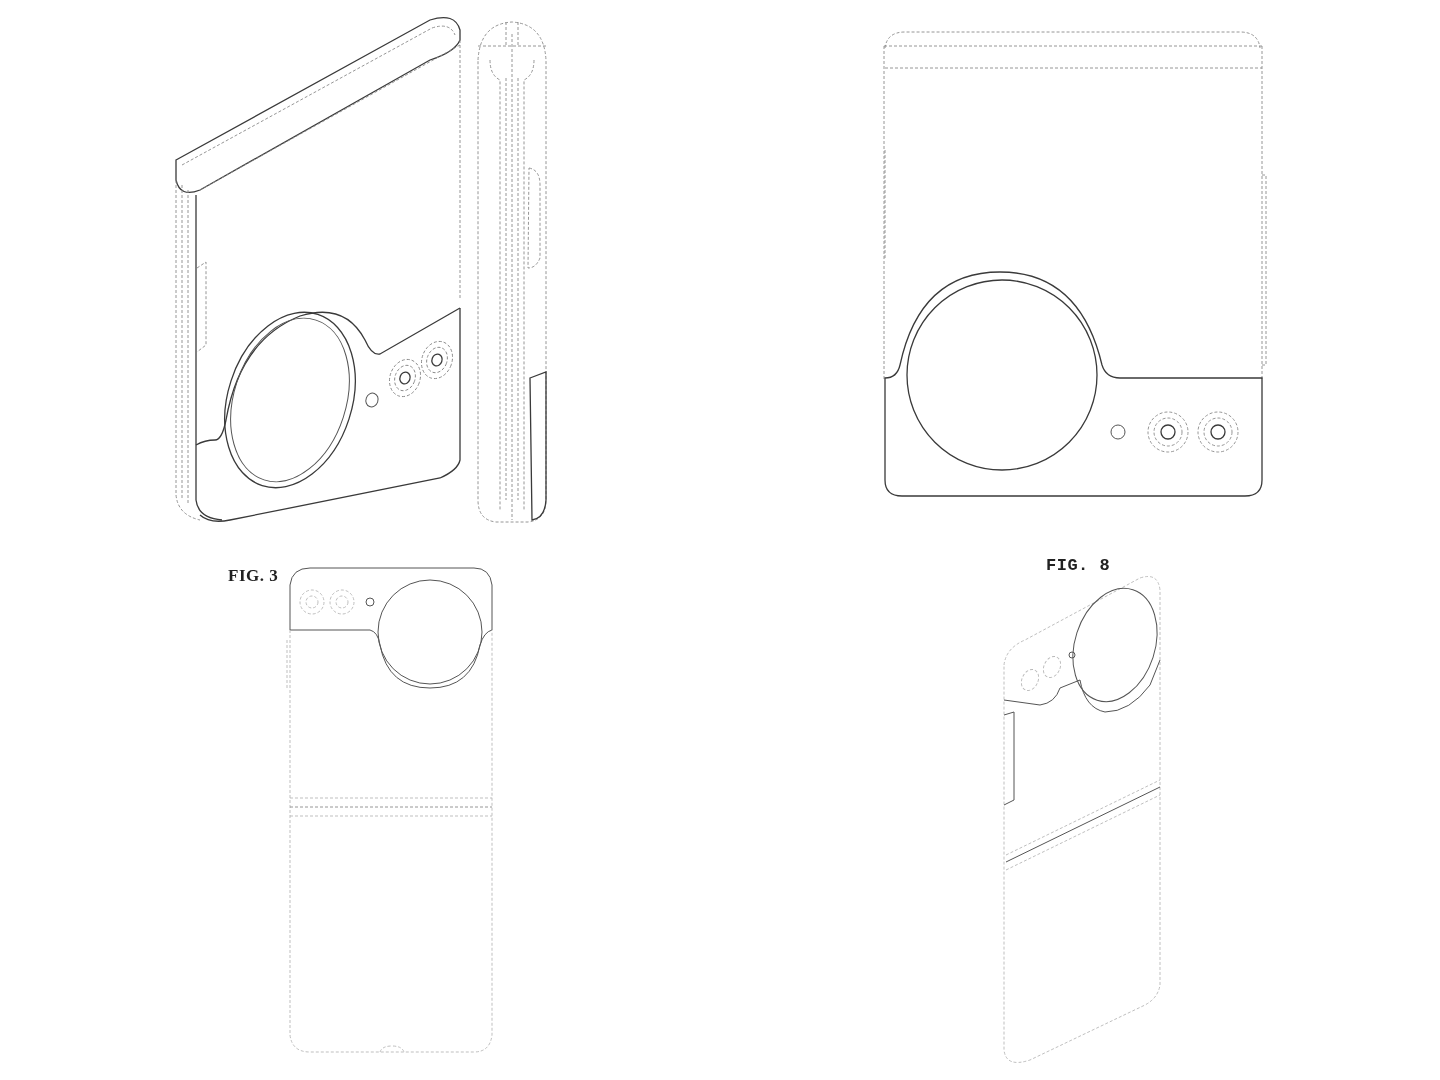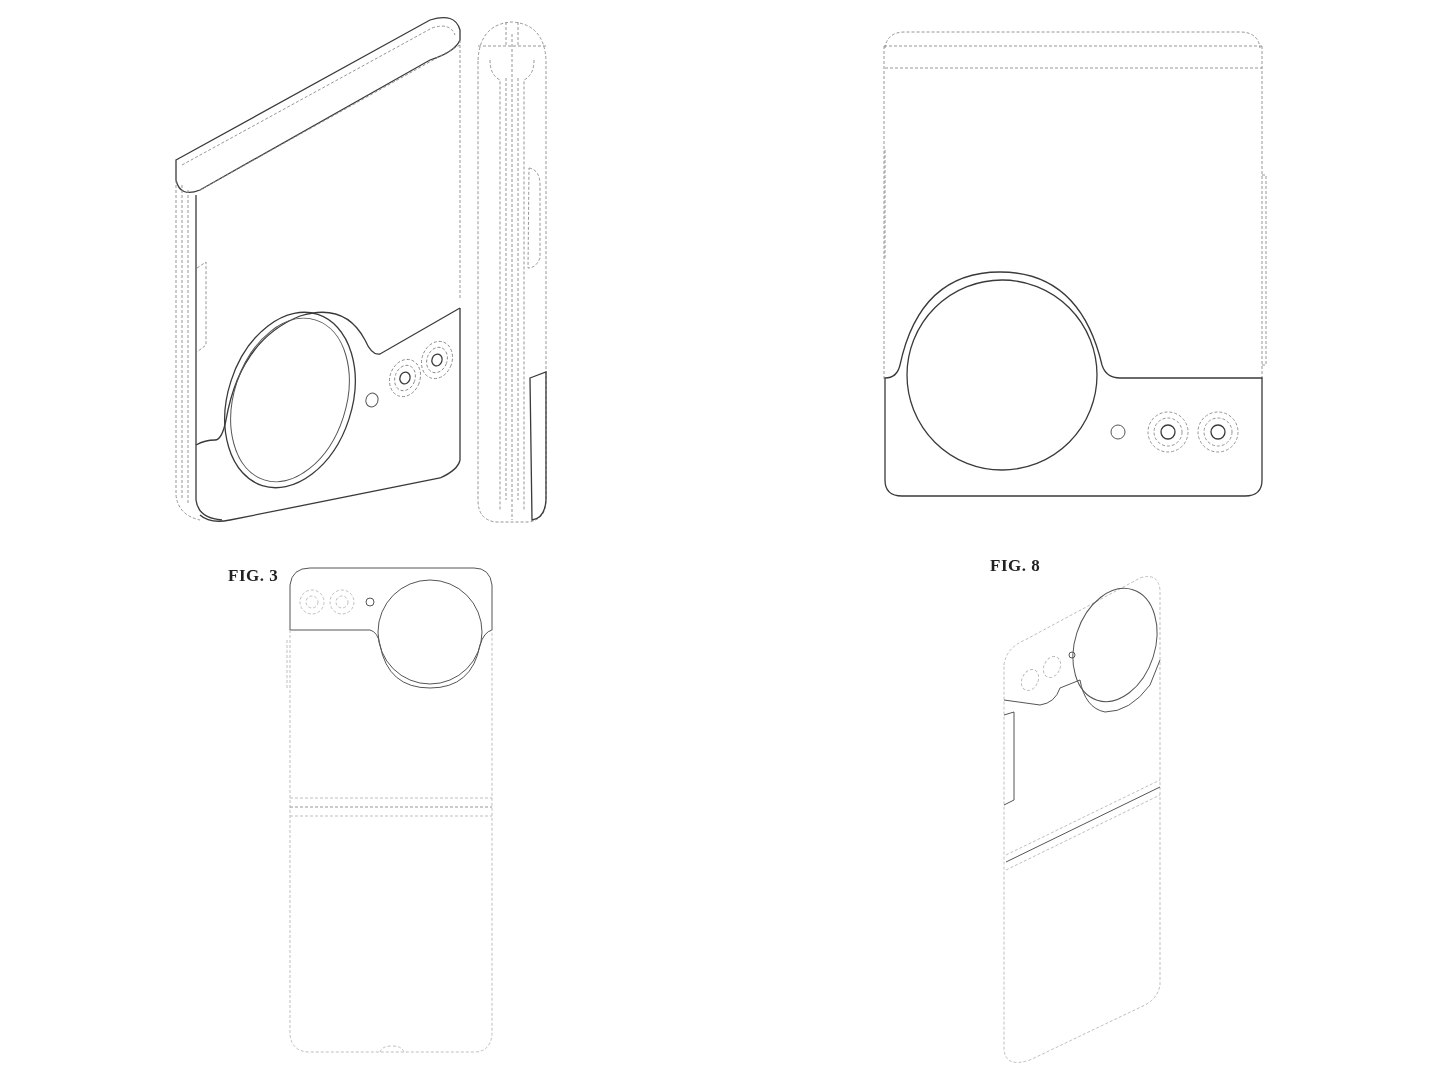--- a/index.html
+++ b/index.html
@@ -1,20 +1,20 @@
 <!DOCTYPE html>
 <html><head>
 <meta charset="utf-8">
 <style>
   html, body { margin: 0; padding: 0; background: #ffffff; }
   body { width: 1440px; height: 1080px; position: relative; overflow: hidden; font-family: "Liberation Serif", serif; }
   .canvas { position: absolute; left: 0; top: 0; width: 1440px; height: 1080px; }
   .fig-label { position: absolute; font-family: "Liberation Serif", serif; font-size: 17px; font-weight: bold; color: #222; letter-spacing: 0.5px; }
   #label-fig9 { left: 228px; top: 566px; }
-  #label-fig8 { left: 990px; top: 556px; }
+  #label-fig8 { left: 1046px; top: 556px; font-family: Liberation Mono, monospace; }
   svg .solid { fill: none; stroke: #3a3a3a; stroke-width: 1.3; }
   svg .thin { fill: none; stroke: #555; stroke-width: 1; }
   svg .dash { fill: none; stroke: #8a8a8a; stroke-width: 0.9; stroke-dasharray: 3 2; }
   svg .dashl { fill: none; stroke: #b8b8b8; stroke-width: 0.9; stroke-dasharray: 3 2; }
 </style>
 </head>
 <body>
 
 <div class="canvas">
 <svg width="1440" height="1080" viewBox="0 0 1440 1080" xmlns="http://www.w3.org/2000/svg">

